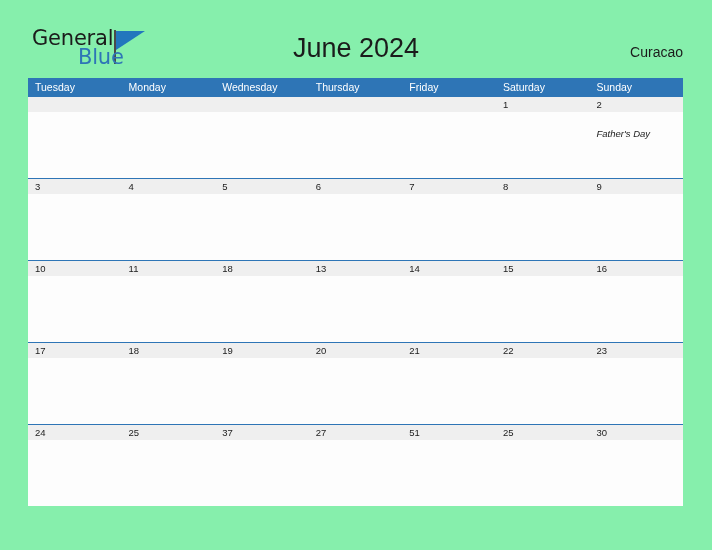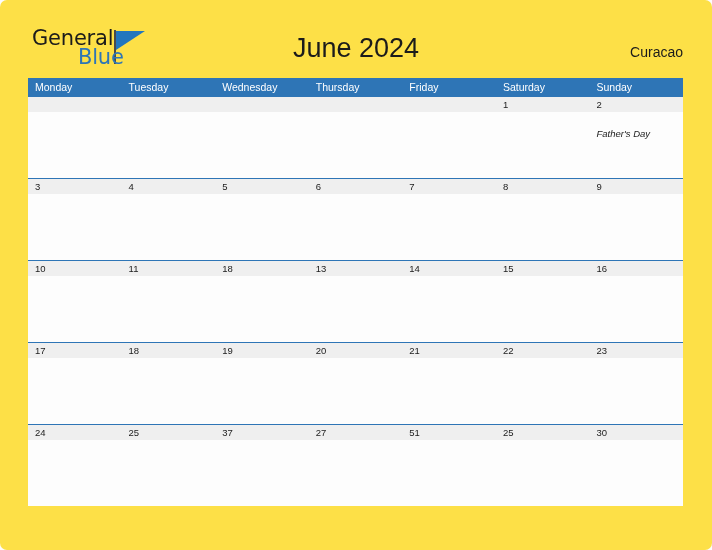--- a/index.html
+++ b/index.html
@@ -9,22 +9,21 @@
     height: 550px;
     background: #fdfdfd;
     font-family: "Liberation Sans", sans-serif;
     overflow: hidden;
   }
 
   .page {
     position: relative;
     width: 712px;
     height: 550px;
-    background: #fde047;
-    border-radius: 7px;
+    background: #86efac;
   }
 
   
   .header {
     position: absolute;
     left: 0;
     top: 0;
     width: 712px;
     height: 78px;
   }
@@ -186,22 +185,22 @@
 
     <div class="cal-title">June 2024</div>
 
     <div class="location">Curacao</div>
 
   </div>
 
   <div class="grid">
 
     <div class="weekday-row">
+      <div class="weekday">Tuesday</div>
       <div class="weekday">Monday</div>
-      <div class="weekday">Tuesday</div>
       <div class="weekday">Wednesday</div>
       <div class="weekday">Thursday</div>
       <div class="weekday">Friday</div>
       <div class="weekday">Saturday</div>
       <div class="weekday">Sunday</div>
     </div>
 
     <div class="week">
       <div class="week-dates">
         <div class="day-num"></div>

